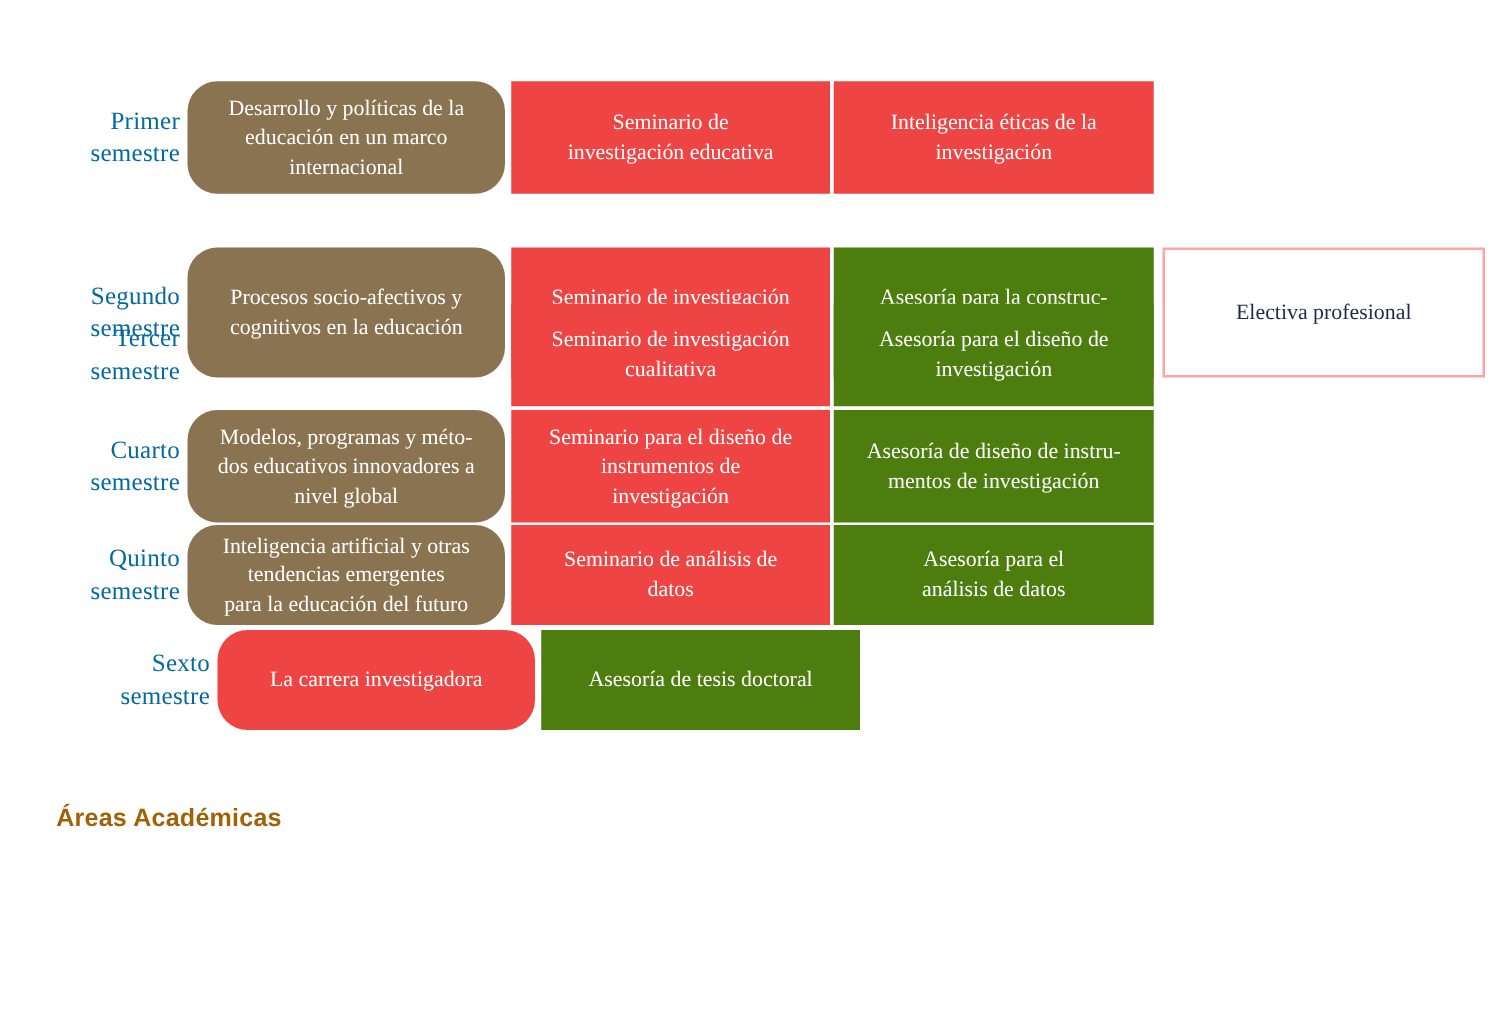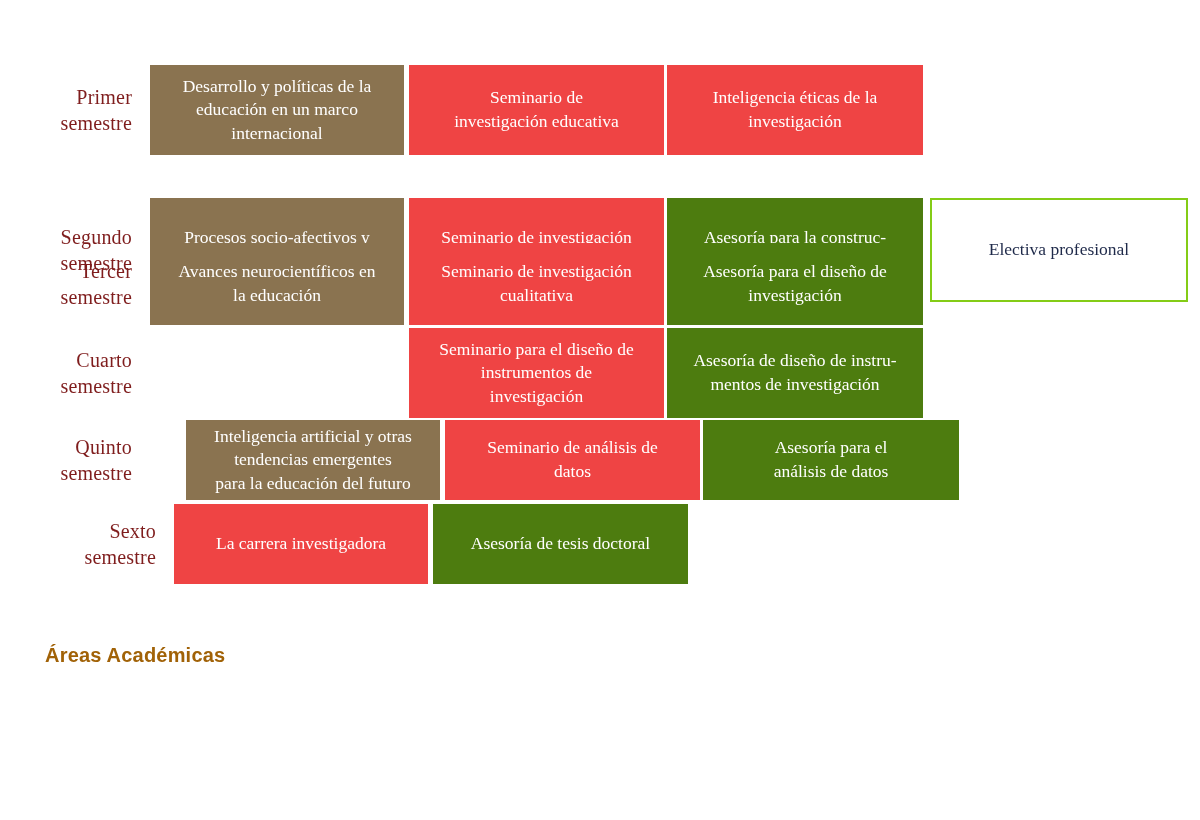--- a/index.html
+++ b/index.html
@@ -24,29 +24,29 @@
     width:1200px;
     display:flex;
     flex-direction:row;
     align-items:stretch;
   }
 
   .sem-label{
     width:150px;
     flex:0 0 150px;
     box-sizing:border-box;
-    padding-right:18px;
+    padding-right:6px;
     display:flex;
     flex-direction:column;
     align-items:flex-end;
     justify-content:center;
     font-family:"Liberation Serif", serif;
     font-size:20px;
     line-height:1.32;
-    color:#7f1d1d;
+    color:#0369a1;
     text-align:right;
     letter-spacing:.2px;
   }
   .sem-label .l2{display:block;}
 
   .cells{
     flex:1 1 auto;
     position:relative;
     height:100%;
   }
@@ -60,29 +60,29 @@
     align-items:center;
     justify-content:center;
     text-align:center;
     font-family:"Liberation Serif", serif;
     font-size:17.5px;
     line-height:1.35;
     color:#ffffff;
     padding:4px 10px;
     white-space:pre-line;
   }
-  .cell.c1{ left:0px;   width:254px; }
+  .cell.c1{ left:0px;   width:254px;border-radius:24px; }
   .cell.c2{ left:259px; width:255px; }
   .cell.c3{ left:517px; width:256px; }
   .cell.c4{ left:780px; width:258px; }
 
   .fill-brown{ background:#8a7350; }
   .fill-navy { background:#ef4444; }
   .fill-gray { background:#4d7c0f; }
-  .fill-none { background:#ffffff; border:2px solid #84cc16; color:#1f2a4a; }
+  .fill-none { background:#ffffff; border:2px solid #fca5a5; color:#1f2a4a; }
 
   
   #legend{
     position:absolute;
     left:0; top:630px;
     width:1200px; height:190px;
   }
   #legend-title{
     position:absolute;
     left:45px; top:14px;
@@ -126,42 +126,43 @@
 ción del marco teórico</div>
         <div class="cell c4 fill-none">Electiva profesional</div>
       </div>
     </div>
     <div class="semester-row" style="top: 243px; height: 82px;">
       <div class="sem-label">
         <span>Tercer</span>
         <span class="l2">semestre</span>
       </div>
       <div class="cells">
-        <div class="cell c1 fill-brown">Avances neurocientíficos en
-la educación</div>
         <div class="cell c2 fill-navy">Seminario de investigación
 cualitativa</div>
         <div class="cell c3 fill-gray">Asesoría para el diseño de
 investigación</div>
       </div>
     </div>
     <div class="semester-row" style="top: 328px; height: 90px;">
       <div class="sem-label">
         <span>Cuarto</span>
         <span class="l2">semestre</span>
       </div>
       <div class="cells">
+        <div class="cell c1 fill-brown">Modelos, programas y méto-
+dos educativos innovadores a
+nivel global</div>
         <div class="cell c2 fill-navy">Seminario para el diseño de
 instrumentos de
 investigación</div>
         <div class="cell c3 fill-gray">Asesoría de diseño de instru-
 mentos de investigación</div>
       </div>
     </div>
-    <div class="semester-row" style="top: 420px; height: 80px; gap: 36px;">
+    <div class="semester-row" style="top: 420px; height: 80px;">
       <div class="sem-label">
         <span>Quinto</span>
         <span class="l2">semestre</span>
       </div>
       <div class="cells">
         <div class="cell c1 fill-brown">Inteligencia artificial y otras
 tendencias emergentes
 para la educación del futuro</div>
         <div class="cell c2 fill-navy">Seminario de análisis de
 datos</div>

